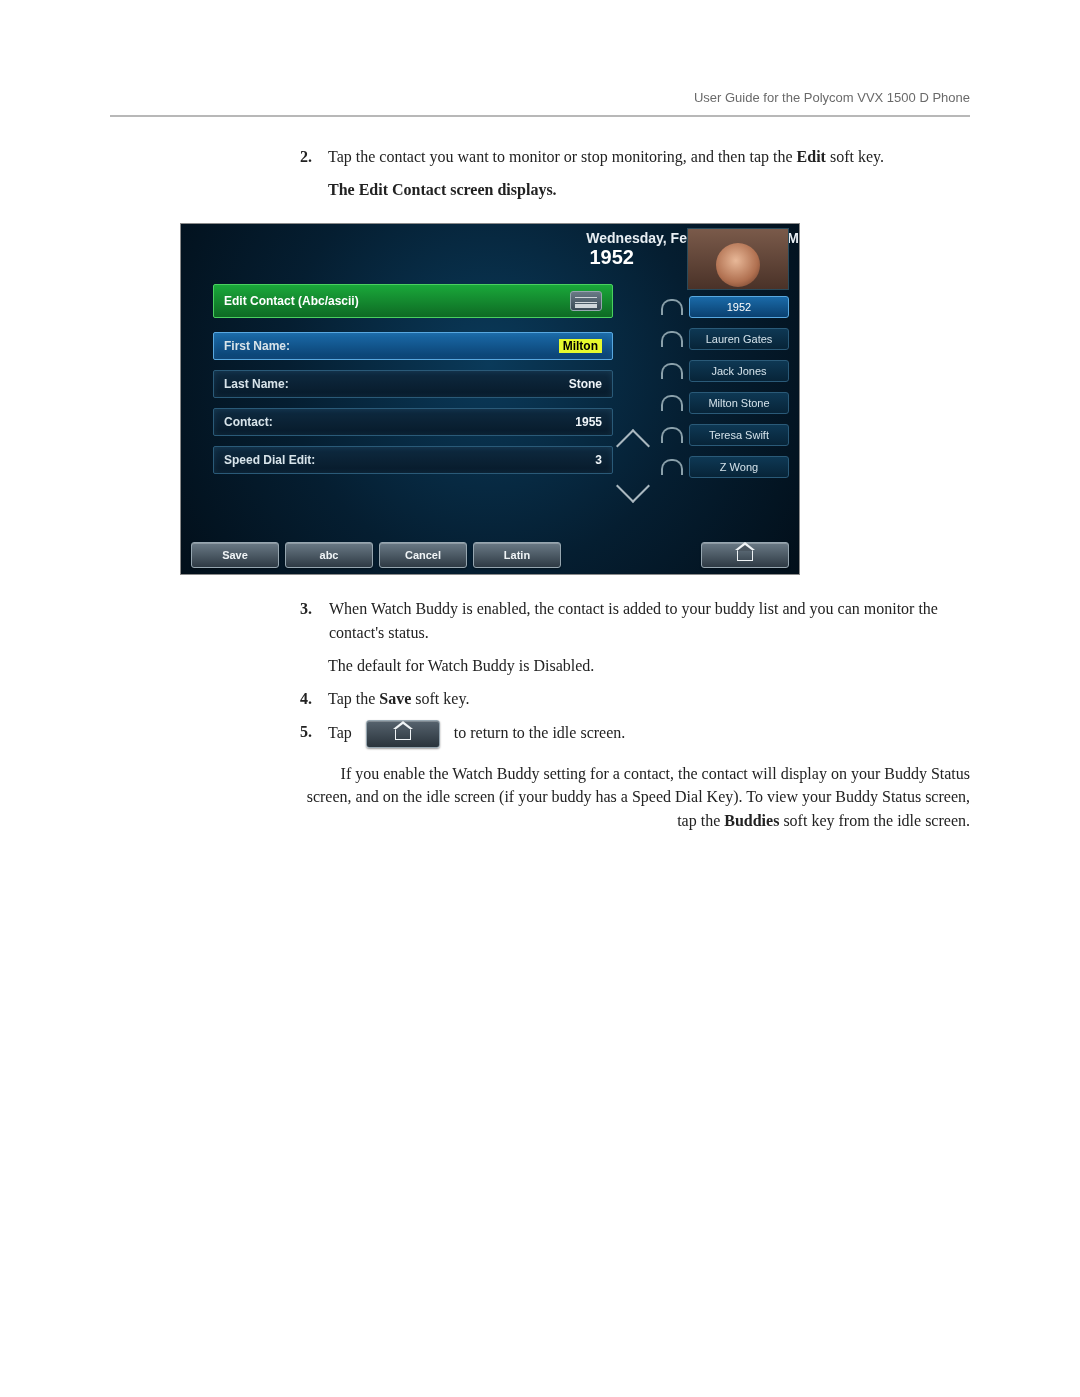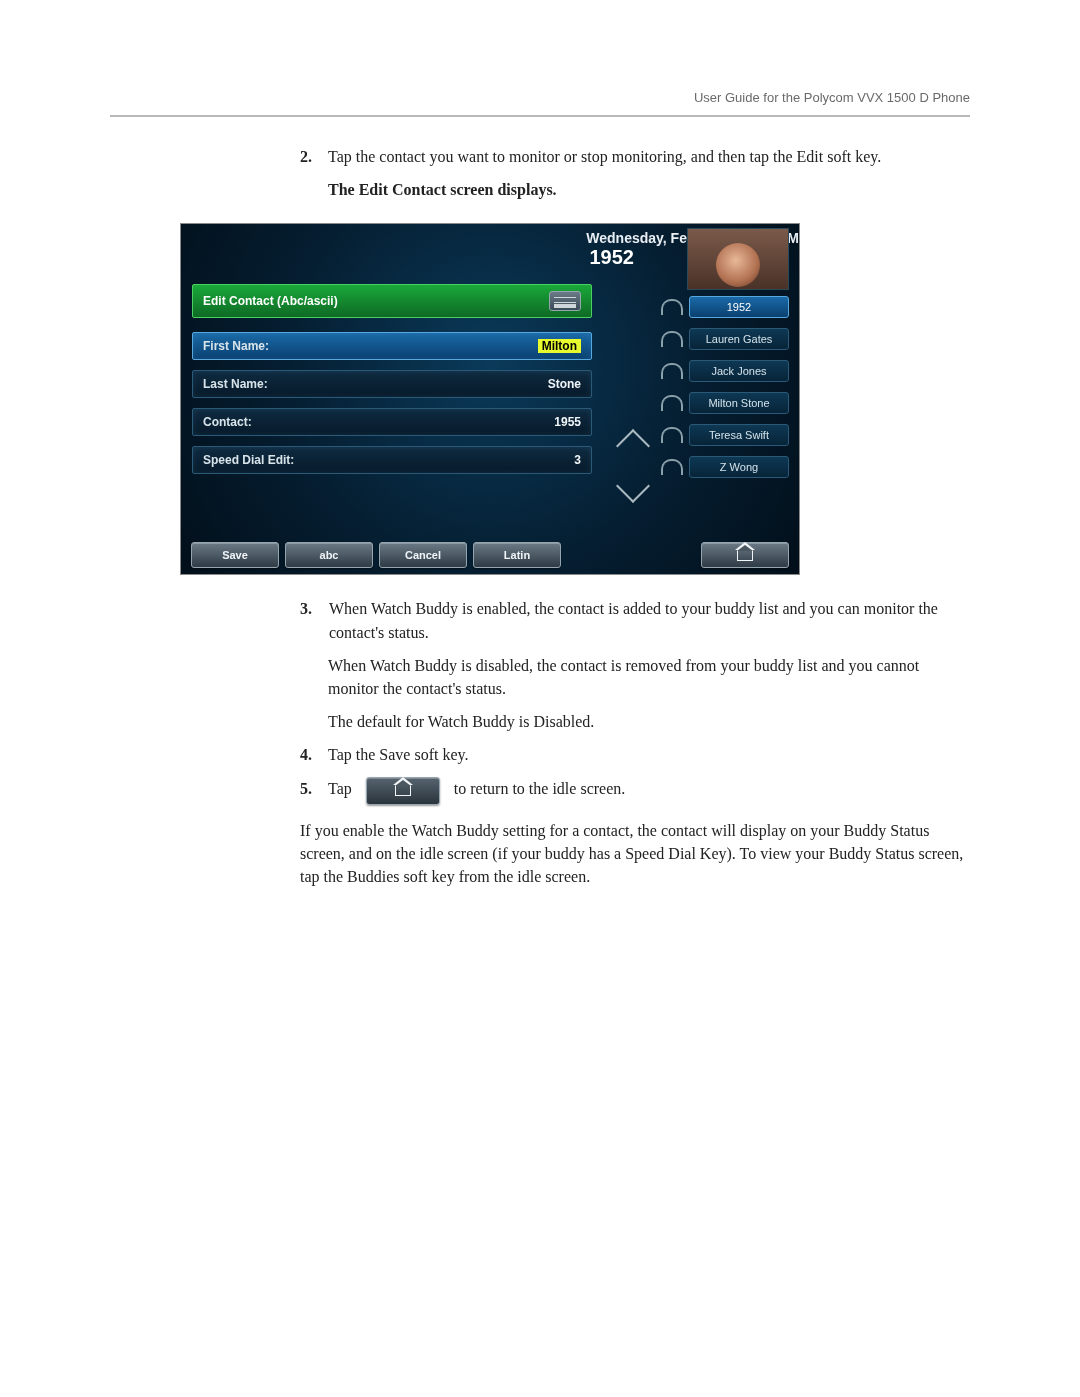--- a/index.html
+++ b/index.html
@@ -48,22 +48,23 @@
   }
   .para {
     font-size: 16px;
     line-height: 1.45;
     margin: 10px 0 10px 28px;
   }
   .para-body {
     font-size: 16px;
     line-height: 1.45;
     margin: 14px 0;
-  }
-  .bold { font-weight: normal; }
+    text-align: right;
+  }
+  .bold { font-weight: bold; }
 
   
   .screenshot {
     margin: 22px 0 22px -120px;
     width: 618px;
     height: 350px;
     background: radial-gradient(circle at 50% 40%, #0a3a5a 0%, #051e31 55%, #020f1a 100%);
     border: 1px solid #8a8a8a;
     position: relative;
     font-family: Arial, Helvetica, sans-serif;
@@ -97,21 +98,21 @@
     display:flex; align-items:flex-end; justify-content:center;
   }
   .avatar .face {
     width:44px; height:44px; border-radius:50%;
     background: radial-gradient(circle at 45% 40%, #e8b898 0%, #b07050 60%, #5a3020 100%);
     margin-bottom:2px;
   }
 
   .panel {
     position: absolute;
-    left: 11px; top: 60px;
+    left: 32px; top: 60px;
     width: 400px;
   }
   .panel-header {
     background: linear-gradient(#1aa83a, #0e6a24);
     border: 1px solid #4ad060;
     border-radius: 2px;
     padding: 6px 10px;
     font-size: 12px;
     font-weight: bold;
     color: #fff;
@@ -348,21 +349,20 @@
         <div class="homekey">
             <span class="home-icon"></span>
           </div>
       </div>
     </div>
 
     <ol class="steps">
       <li>
         <span class="num">3.</span>
         <div class="para" style="margin-left:1px;">When Watch Buddy is enabled, the contact is added to your buddy list and you can monitor the contact's status.</div>
-        <div class="para" style="margin-left:0;">When Watch Buddy is disabled, the contact is removed from your buddy list and you cannot monitor the contact's status.</div>
         <div class="para" style="margin-left:0;">The default for Watch Buddy is Disabled.</div>
       </li>
 
       <li>
         <span class="num">4.</span>
         <span>
           <span>Tap the </span><span class="bold">Save</span><span> soft key.</span>
         </span>
       </li>
 

